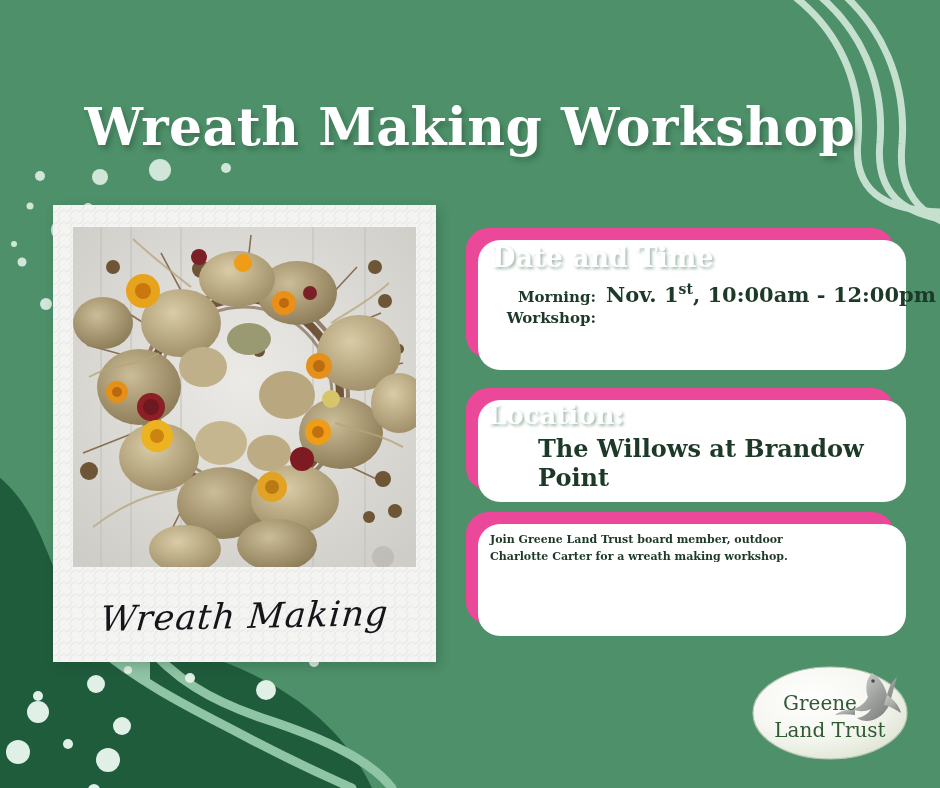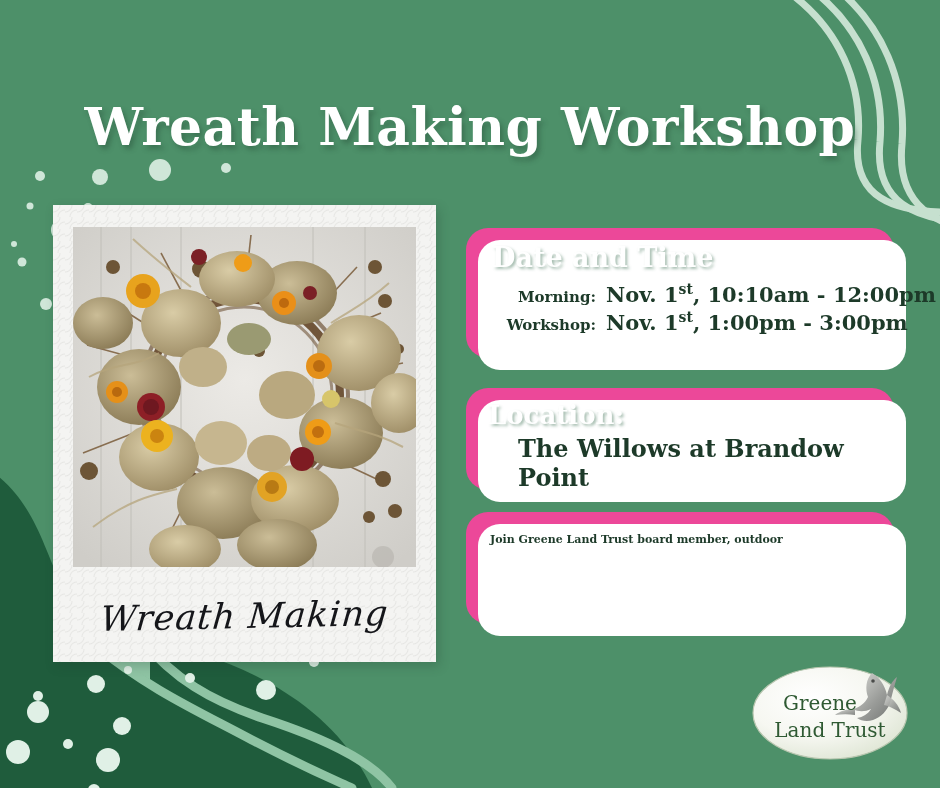--- a/index.html
+++ b/index.html
@@ -94,21 +94,21 @@
     font-weight:700; font-size:15px; color:#1d3a29;
     width:112px; text-align:right; padding-right:10px; flex:none;
   }
   .row-value {
     font-family:"DejaVu Serif", serif;
     font-weight:700; font-size:21px; color:#1d3a29; white-space:nowrap;
   }
   .row-value sup { font-size:14px; vertical-align:super; }
 
   .loc-value {
-    position:absolute; left:52px; top:46px;
+    position:absolute; left:72px; top:46px;
     font-family:"DejaVu Serif", serif;
     font-weight:700; font-size:24px; color:#1d3a29;
   }
 
   .desc-body {
     position:absolute; left:24px; top:20px; width:386px;
     font-family:"DejaVu Serif", serif;
     font-weight:700; font-size:11px; line-height:1.52; color:#1d3a29;
   }
   .desc-body div { white-space:nowrap; }
@@ -321,37 +321,37 @@
       </svg>
     </div>
     <div class="caption">Wreath Making</div>
   </div>
 
   <div class="card card-date">
     <div class="card-head">Date and Time</div>
     <div class="rows">
       <div class="row">
         <span class="row-label">Morning:</span>
-        <span class="row-value"><span>Nov. 1</span><sup>st</sup><span>, 10:10am - 12:00pm</span></span>
+        <span class="row-value"><span>Nov. 1</span><sup>st</sup><span>, 10:00am - 12:00pm</span></span>
       </div>
       <div class="row">
         <span class="row-label">Workshop:</span>
-        <span class="row-value"><span>Nov. 1</span><sup>st</sup><span>, 1:00pm - 3:00pm</span></span>
       </div>
     </div>
   </div>
 
   <div class="card card-loc">
     <div class="card-head">Location:</div>
     <div class="loc-value">The Willows at Brandow Point</div>
   </div>
 
   <div class="card card-desc">
     <div class="desc-body">
       <div>Join Greene Land Trust board member, outdoor</div>
+      <div>Charlotte Carter for a wreath making workshop.</div>
     </div>
   </div>
 
   <div class="logo">
     <svg viewBox="0 0 158 96" xmlns="http://www.w3.org/2000/svg">
       <defs>
         <radialGradient id="ovalG" cx="38%" cy="34%" r="72%">
           <stop offset="0%" stop-color="#ffffff"></stop>
           <stop offset="58%" stop-color="#f6f7f1"></stop>
           <stop offset="100%" stop-color="#dfe6d5"></stop>

